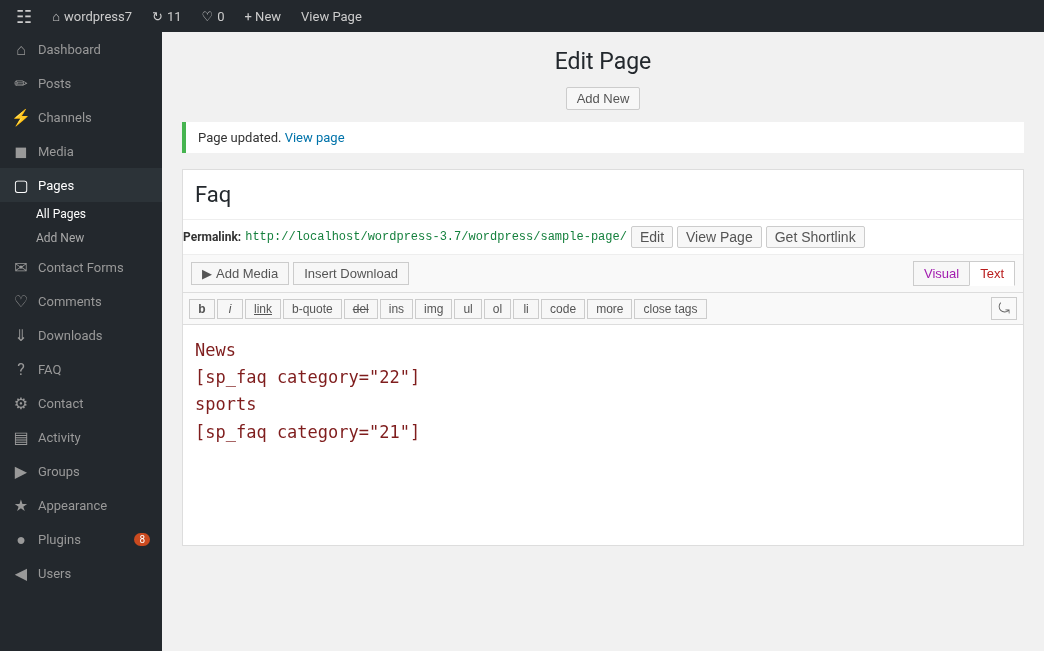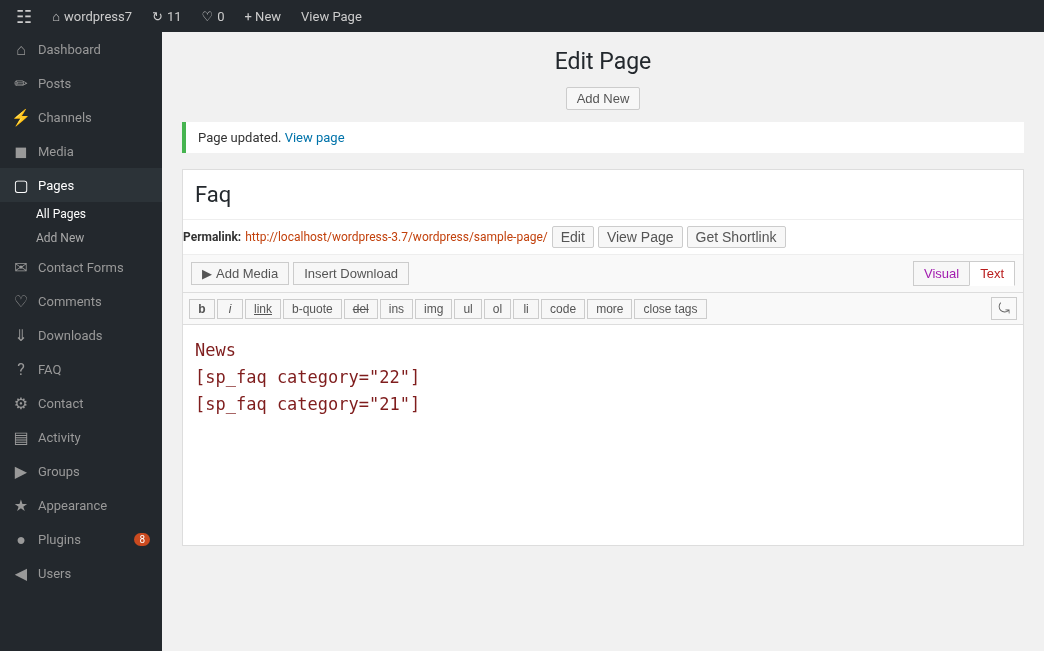--- a/index.html
+++ b/index.html
@@ -64,21 +64,21 @@
     
     .post-editor { background: #fff; border: 1px solid #ddd; }
 
     .title-area { padding: 8px; border-bottom: 1px solid #eee; }
     .title-input {
       width: 100%; font-size: 22px; color: #23282d; border: none; outline: none; padding: 4px; font-family: inherit; background: transparent;
     }
 
     .permalink-bar { padding: 6px 0; font-size: 12px; color: #555; border-bottom: 1px solid #eee; display: flex; align-items: center; gap: 4px; flex-wrap: wrap; }
     .permalink-bar strong { color: #333; }
-    .permalink-bar a { color: #c2410c; text-decoration: none; }
+    .permalink-bar a { color: #15803d; text-decoration: none; font-family: Liberation Mono, monospace; }
     .permalink-bar .btn-small {
       background: #f7f7f7; border: 1px solid #ccc; color: #555; padding: 2px 8px; font-size: 14px; cursor: pointer; border-radius: 2px;
     }
 
     
     .editor-toolbar {
       display: flex; align-items: center; justify-content: space-between; padding: 6px 8px; border-bottom: 1px solid #ddd; background: #f9f9f9;
     }
     .toolbar-left { display: flex; gap: 4px; }
     .toolbar-right { display: flex; gap: 0; }
@@ -267,18 +267,19 @@
         <button class="fmt-btn">li</button>
         <button class="fmt-btn">code</button>
         <button class="fmt-btn">more</button>
         <button class="fmt-btn">close tags</button>
         <button class="expand-btn">⤿</button>
       </div>
 
       <div class="editor-content" contenteditable="true" style="">
         <span class="line">News</span>
         <span class="line">[sp_faq  category="22"]</span>
+        <span class="line">sports</span>
         <span class="line">[sp_faq  category="21"]</span>
       </div>
     </div>
 
   </div>
 </div>
 
 </body></html>

